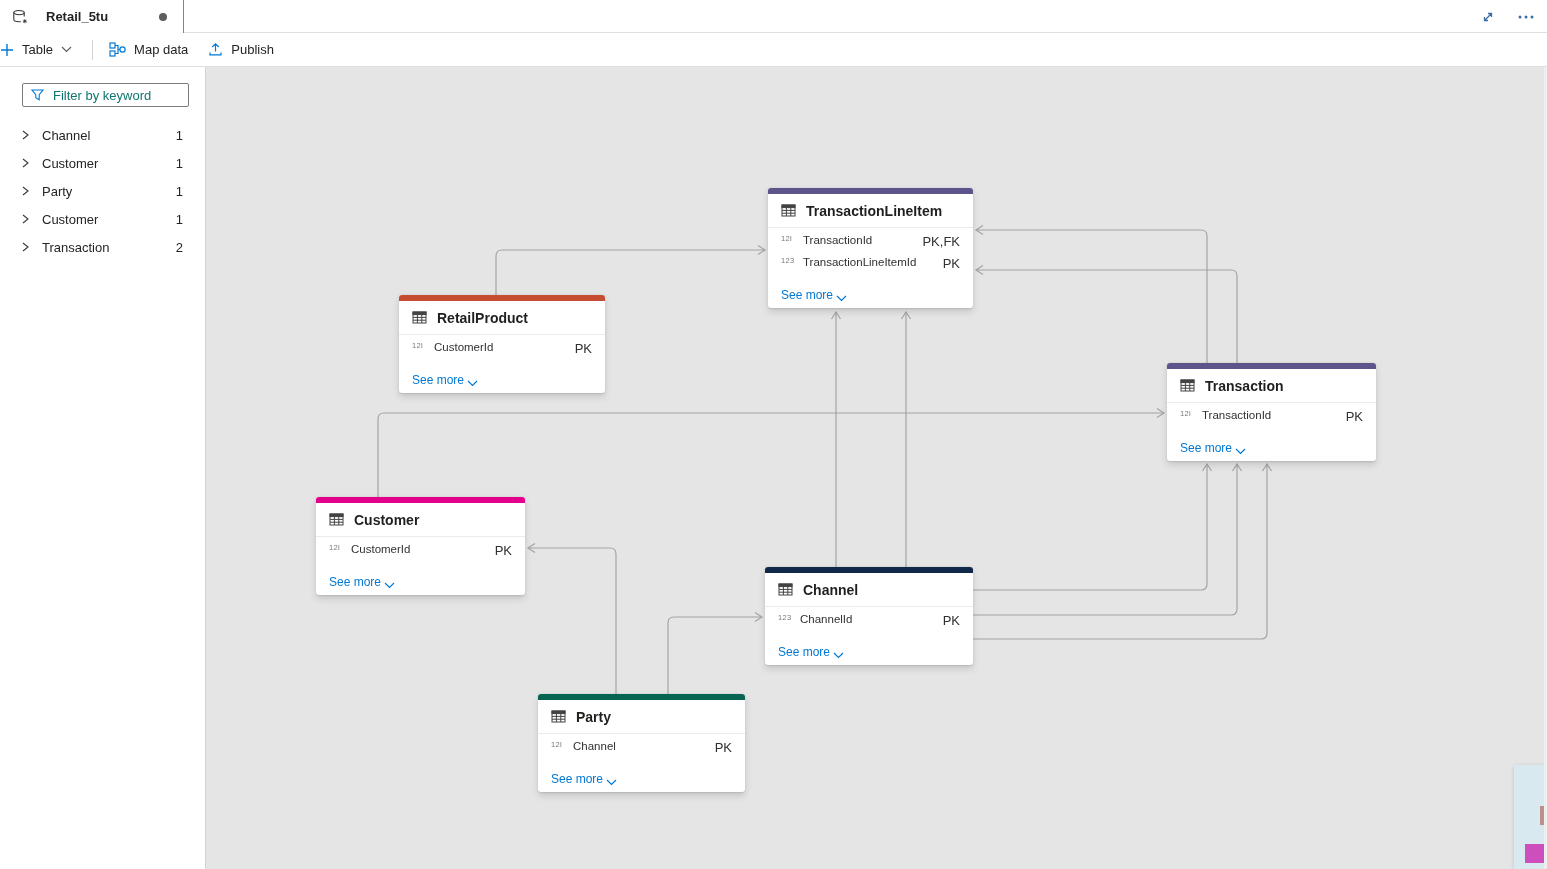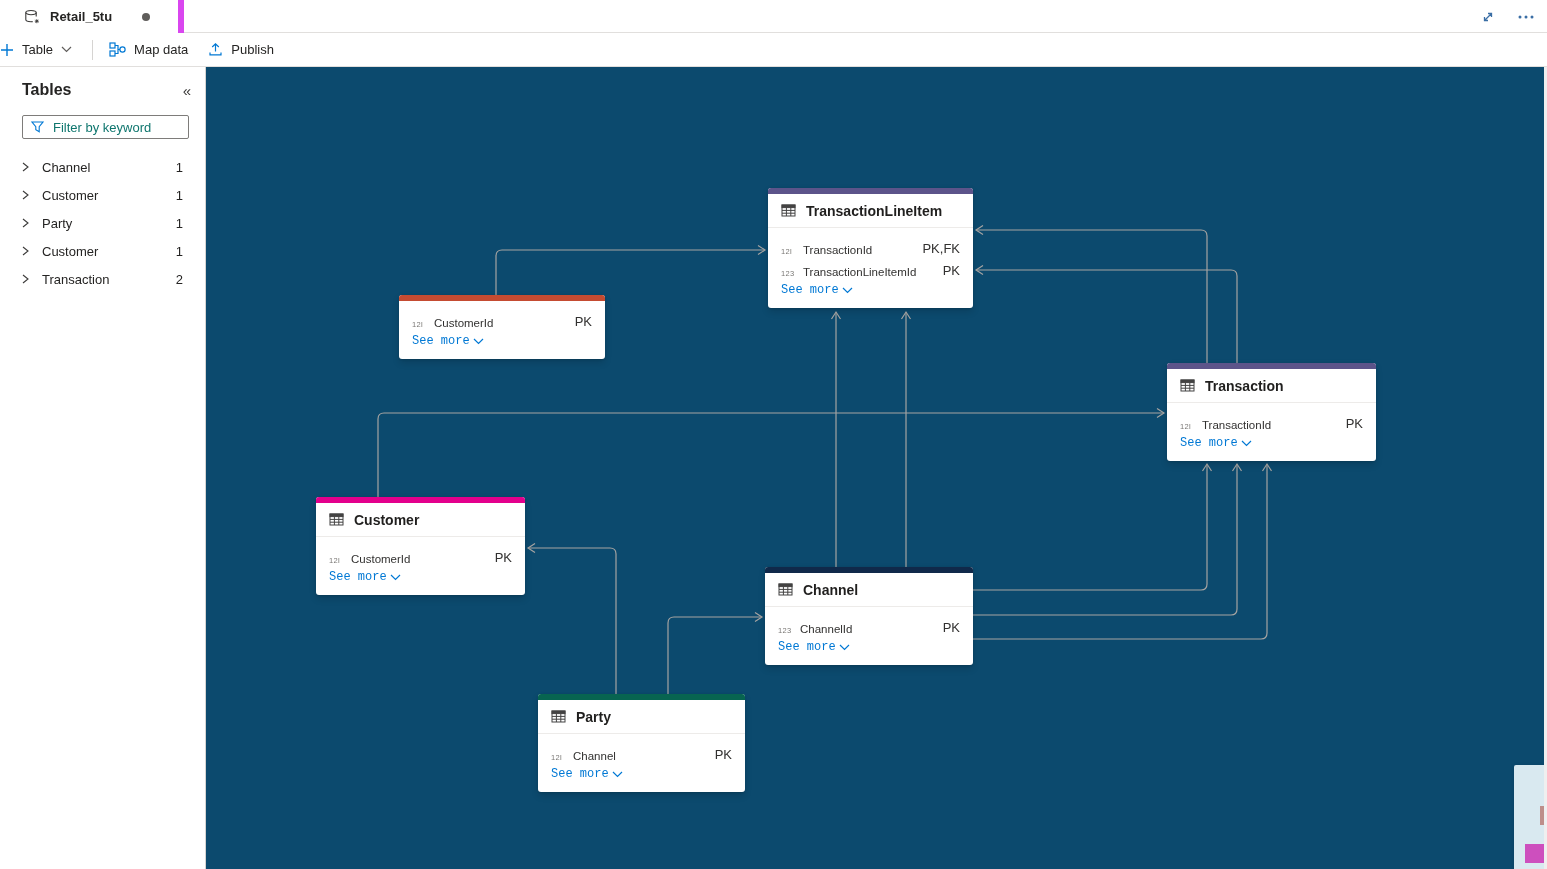--- a/index.html
+++ b/index.html
@@ -4,22 +4,22 @@
 <style>
   * { box-sizing: border-box; }
   html,body { margin:0; padding:0; }
   body {
     width:1547px; height:869px; position:relative; overflow:hidden;
     font-family:"Liberation Sans","DejaVu Sans",sans-serif;
     color:#252423; background:#fff;
   }
   
   .tabbar { position:absolute; left:0; top:0; right:0; height:33px; background:#fff; border-bottom:1px solid #e1dfdd; z-index:20; }
-  .tab { position:absolute; left:0; top:0; width:184px; height:33px; border-right:6px solid #d946ef;
-         display:flex; align-items:center; gap:10px; padding:0 24px; background:#fff; }
+  .tab { position:absolute; left:0; top:0; width:184px; height:33px; border-right:1px solid #d946ef;
+         display:flex; align-items:center; gap:18px; padding:0 12px; background:#fff; }
   .tab-title { font-size:13px; font-weight:700; color:#252423; }
   .dirty-dot { width:8px; height:8px; border-radius:50%; background:#5f5d5b; margin-left:auto; margin-right:4px; }
   .tabbar-right { position:absolute; right:12px; top:0; height:33px; display:flex; align-items:center; gap:22px; }
   
   .toolbar { position:absolute; left:0; top:33px; right:0; height:34px; background:#fff; border-bottom:1px solid #e1dfdd;
              display:flex; align-items:center; z-index:20; }
   .tb-btn { display:flex; align-items:center; gap:8px; font-size:13px; color:#252423; margin-right:20px; cursor:pointer; }
   .tb-sep { width:1px; height:20px; background:#d6d4d2; margin-right:16px; }
   .toolbar-right { position:absolute; right:12px; top:33px; height:34px; display:flex; align-items:center; gap:22px; }
   
@@ -28,33 +28,33 @@
   .sb-title { font-size:16px; font-weight:700; color:#252423; flex:1; }
   .sb-collapse { font-size:15px; color:#3b3a39; cursor:pointer; line-height:1; }
   .filter-box { margin:16px 16px 0 22px; height:24px; border:1px solid #7e7c7a; border-radius:2px;
                 display:flex; align-items:center; gap:9px; padding:0 8px; }
   .filter-ph { font-size:13px; color:#0f766e; }
   .tlist { margin-top:14px; }
   .titem { height:28px; display:flex; align-items:center; padding:0 22px; font-size:13px; cursor:pointer; }
   .titem .chev { margin-right:13px; flex:none; }
   .titem .cnt { margin-left:auto; }
   
-  .canvas { position:absolute; left:206px; top:67px; right:0; bottom:0; overflow:hidden; background:#0c4a6e; }
+  .canvas { position:absolute; left:206px; top:67px; right:0; bottom:0; overflow:hidden; background:#e5e5e5; }
   .stage { position:absolute; left:-206px; top:-67px; width:1547px; height:869px; }
   .edges { position:absolute; left:0; top:0; }
   .table-card { position:absolute; background:#fff; border-radius:3px; z-index:2;
                 box-shadow:0 0.6px 1.8px rgba(0,0,0,.11), 0 3.2px 7.2px rgba(0,0,0,.13); }
   .tc-bar { height:6px; border-radius:3px 3px 0 0; }
   .tc-head { height:34px; display:flex; align-items:center; gap:10px; padding:0 13px; border-bottom:1px solid #edebe9; }
   .tc-title { font-size:14px; font-weight:700; color:#201f1e; }
   .tc-body { padding:6px 13px 6px; }
-  .tc-field { height:22px; display:flex; align-items:flex-end; font-size:11.5px; color:#323130; }
+  .tc-field { height:22px; display:flex; align-items:flex-start; font-size:11.5px; color:#323130; }
   .ftype { width:22px; font-size:7.5px; color:#797774; letter-spacing:.3px; flex:none; }
   .fkey { margin-left:auto; font-size:13px; color:#323130; }
-  .seemore { height:24px; display:flex; align-items:center; gap:3px; color:#0078d4; font-size:12px; cursor:pointer;font-family:Liberation Mono, monospace; }
+  .seemore { height:24px; display:flex; align-items:flex-end; gap:3px; color:#0078d4; font-size:12px; cursor:pointer; }
   
   .minimap { position:absolute; left:1308px; top:698px; width:222px; height:152px; background:#d9e9f0; border-radius:2px;
              box-shadow:0 1px 4px rgba(0,0,0,.15); z-index:6; }
   .mm-rect { position:absolute; }
   
   .vscroll { position:absolute; right:0; top:67px; bottom:0; width:3px; background:#efefef; z-index:10; }
 </style>
 </head>
 <body>
 
@@ -116,24 +116,20 @@
     <path d="M14.5 9.8 v1 M14.5 15.2 v1 M11.3 13 h1 M16.7 13 h1 M12.3 10.8 l.8 .8 M15.9 14.4 l.8 .8 M16.7 10.8 l-.8 .8 M13.1 14.4 l-.8 .8" stroke-width="1"></path>
   </svg>
   <svg width="18" height="14" viewBox="0 0 18 14" fill="#3a6ea5">
     <circle cx="3" cy="7" r="1.5"></circle>
       <circle cx="9" cy="7" r="1.5"></circle>
       <circle cx="15" cy="7" r="1.5"></circle>
   </svg>
 </div>
 
 <div class="sidebar">
-  <div class="sb-head">
-    <span class="sb-title">Tables</span>
-    <span class="sb-collapse">«</span>
-  </div>
   <div class="filter-box">
     <svg width="13" height="12" viewBox="0 0 13 12" fill="none" stroke="#0078d4" stroke-width="1.1">
       <path d="M1 1 H12 L8.2 5.6 V10.8 L4.8 8.6 V5.6 Z"></path>
     </svg>
     <span class="filter-ph">Filter by keyword</span>
   </div>
   <div class="tlist">
       <div class="titem">
     <svg class="chev" width="7" height="10" viewBox="0 0 7 10" fill="none" stroke="#3b3a39" stroke-width="1.1">
       <path d="M1 1 L6 5 L1 9"></path>
@@ -244,20 +240,28 @@
           <div class="seemore">
         <span>See more</span>
         <svg width="11" height="7" viewBox="0 0 11 7" fill="none" stroke="#0078d4" stroke-width="1.2">
               <path d="M1 1 L5.5 5.5 L10 1"></path>
             </svg>
       </div>
     </div>
   </div>
       <div class="table-card" style="left: 399px; top: 295px; width: 206px;">
     <div class="tc-bar" style="background: rgb(197, 75, 49);"></div>
+    <div class="tc-head">
+      <svg width="15" height="13" viewBox="0 0 15 13" fill="none" stroke="#434242" stroke-width="1">
+        <rect x="1" y="1" width="13" height="11"></rect>
+        <rect x="1" y="1" width="13" height="2.6" fill="#434242"></rect>
+        <path d="M5.4 3.6 V12 M9.8 3.6 V12 M1 6.4 H14 M1 9.2 H14"></path>
+      </svg>
+      <span class="tc-title">RetailProduct</span>
+    </div>
     <div class="tc-body">
       <div class="tc-field">
     <span class="ftype">12l</span>
     <span class="fname">CustomerId</span>
     <span class="fkey">PK</span>
   </div>
           <div class="seemore">
         <span>See more</span>
         <svg width="11" height="7" viewBox="0 0 11 7" fill="none" stroke="#0078d4" stroke-width="1.2">
               <path d="M1 1 L5.5 5.5 L10 1"></path>

